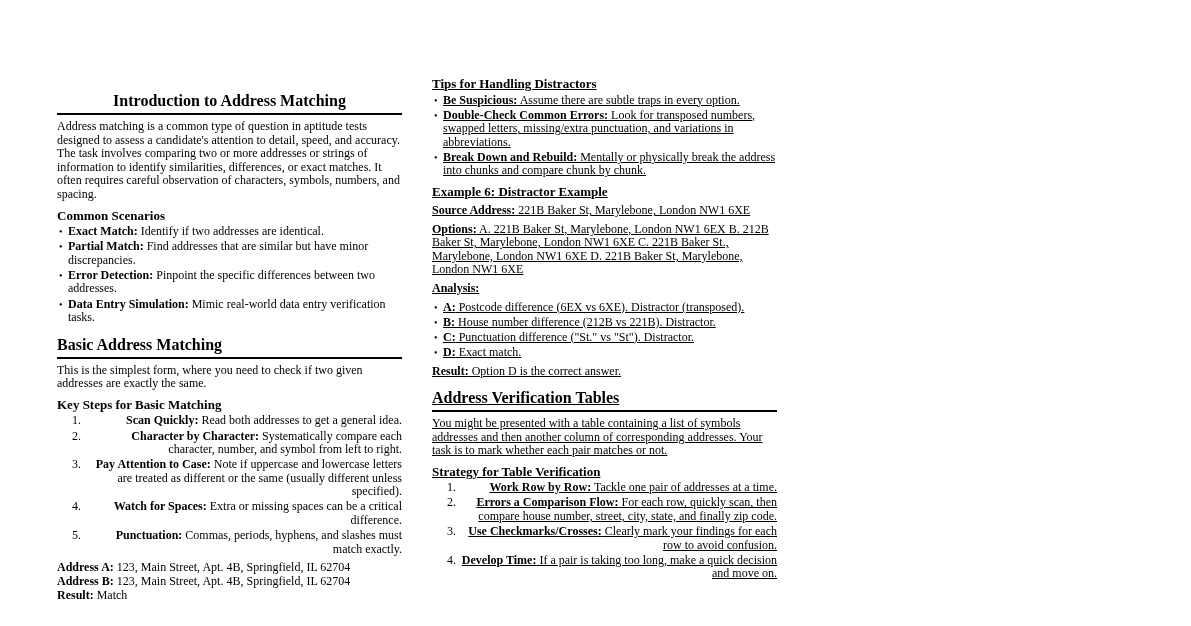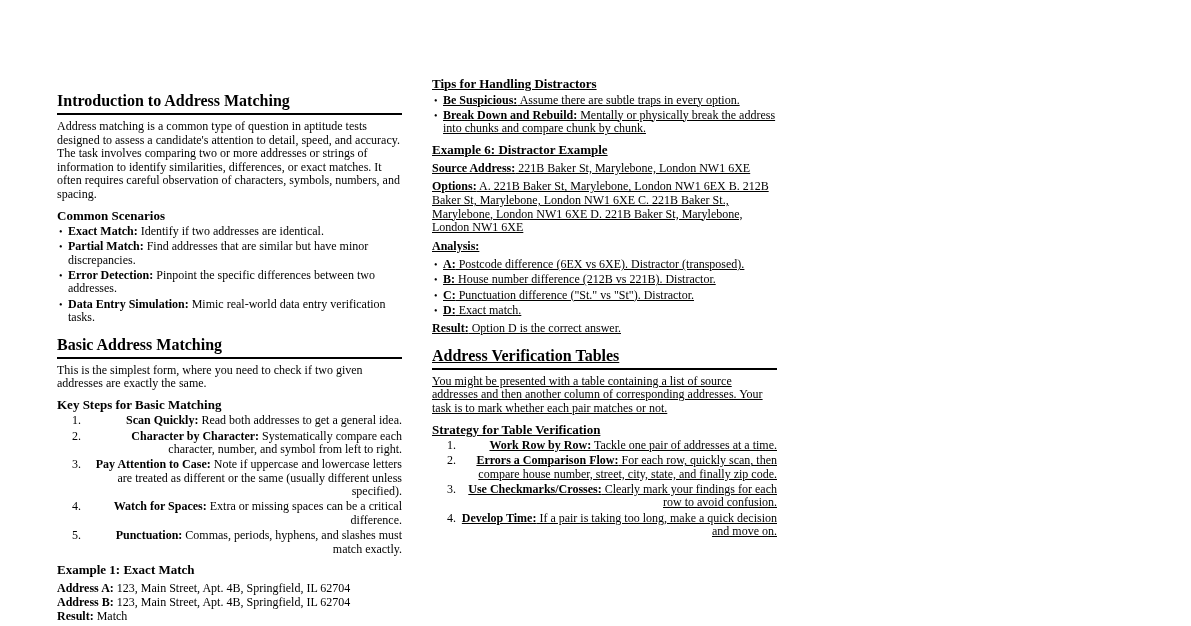--- a/index.html
+++ b/index.html
@@ -33,21 +33,21 @@
   .col-right { left: 432px; text-decoration: underline; }
 
   h2 {
     font-size: 16px;
     line-height: 19px;
     font-weight: bold;
     margin: 10px 0 4.5px 0;
     padding-bottom: 3px;
     border-bottom: 2px solid #000000;
   }
-  .col-left > h2:first-child { margin-top: 91px; }
+  .col-left > h2:first-child { margin-top: 91px; text-align: center; }
 
   h3 {
     font-size: 13px;
     line-height: 15px;
     font-weight: bold;
     margin: 6px 0 2.5px 0;
   }
   .col-right > h3:first-child { margin-top: 76px; }
 
   p { margin: 5px 0; }
@@ -106,53 +106,53 @@
 
     <h3>Key Steps for Basic Matching</h3>
     <ol>
       <li><b class="lead">Scan Quickly:</b><span> Read both addresses to get a general idea.</span></li>
       <li><b class="lead">Character by Character:</b><span> Systematically compare each character, number, and symbol from left to right.</span></li>
       <li><b class="lead">Pay Attention to Case:</b><span> Note if uppercase and lowercase letters are treated as different or the same (usually different unless specified).</span></li>
       <li><b class="lead">Watch for Spaces:</b><span> Extra or missing spaces can be a critical difference.</span></li>
       <li><b class="lead">Punctuation:</b><span> Commas, periods, hyphens, and slashes must match exactly.</span></li>
     </ol>
 
-    <h3>Example 1: Exact Match</h3>
     <div class="addr-block">
       <div class="addr-line"><b class="lead">Address A:</b><span> 123, Main Street, Apt. 4B, Springfield, IL 62704</span></div>
       <div class="addr-line"><b class="lead">Address B:</b><span> 123, Main Street, Apt. 4B, Springfield, IL 62704</span></div>
       <div class="addr-line"><b class="lead">Result:</b><span> Match</span></div>
     </div>
 
   </div>
 
   <div class="col col-right">
 
     <h3>Tips for Handling Distractors</h3>
     <ul>
       <li><b class="lead">Be Suspicious:</b><span> Assume there are subtle traps in every option.</span></li>
+      <li><b class="lead">Double-Check Common Errors:</b><span> Look for transposed numbers, swapped letters, missing/extra punctuation, and variations in abbreviations.</span></li>
       <li><b class="lead">Break Down and Rebuild:</b><span> Mentally or physically break the address into chunks and compare chunk by chunk.</span></li>
     </ul>
 
     <h3>Example 6: Distractor Example</h3>
     <p><b class="lead">Source Address:</b><span> 221B Baker St, Marylebone, London NW1 6XE</span></p>
     <p><b class="lead">Options:</b><span> A. 221B Baker St, Marylebone, London NW1 6EX B. 212B Baker St, Marylebone, London NW1 6XE C. 221B Baker St., Marylebone, London NW1 6XE D. 221B Baker St, Marylebone, London NW1 6XE</span></p>
 
     <p><b class="lead">Analysis:</b></p>
     <ul>
       <li><b class="lead">A:</b><span> Postcode difference (6EX vs 6XE). Distractor (transposed).</span></li>
       <li><b class="lead">B:</b><span> House number difference (212B vs 221B). Distractor.</span></li>
       <li><b class="lead">C:</b><span> Punctuation difference ("St." vs "St"). Distractor.</span></li>
       <li><b class="lead">D:</b><span> Exact match.</span></li>
     </ul>
 
     <p><b class="lead">Result:</b><span> Option D is the correct answer.</span></p>
 
     <h2>Address Verification Tables</h2>
-    <p>You might be presented with a table containing a list of source addresses and then another column of corresponding addresses. Your task is to mark whether each pair matches or not.</p>
+    <p>You might be presented with a table containing a list of symbols addresses and then another column of corresponding addresses. Your task is to mark whether each pair matches or not.</p>
 
     <h3>Strategy for Table Verification</h3>
     <ol>
       <li><b class="lead">Work Row by Row:</b><span> Tackle one pair of addresses at a time.</span></li>
       <li><b class="lead">Errors a Comparison Flow:</b><span> For each row, quickly scan, then compare house number, street, city, state, and finally zip code.</span></li>
       <li><b class="lead">Use Checkmarks/Crosses:</b><span> Clearly mark your findings for each row to avoid confusion.</span></li>
       <li><b class="lead">Develop Time:</b><span> If a pair is taking too long, make a quick decision and move on.</span></li>
     </ol>
 
   </div>

